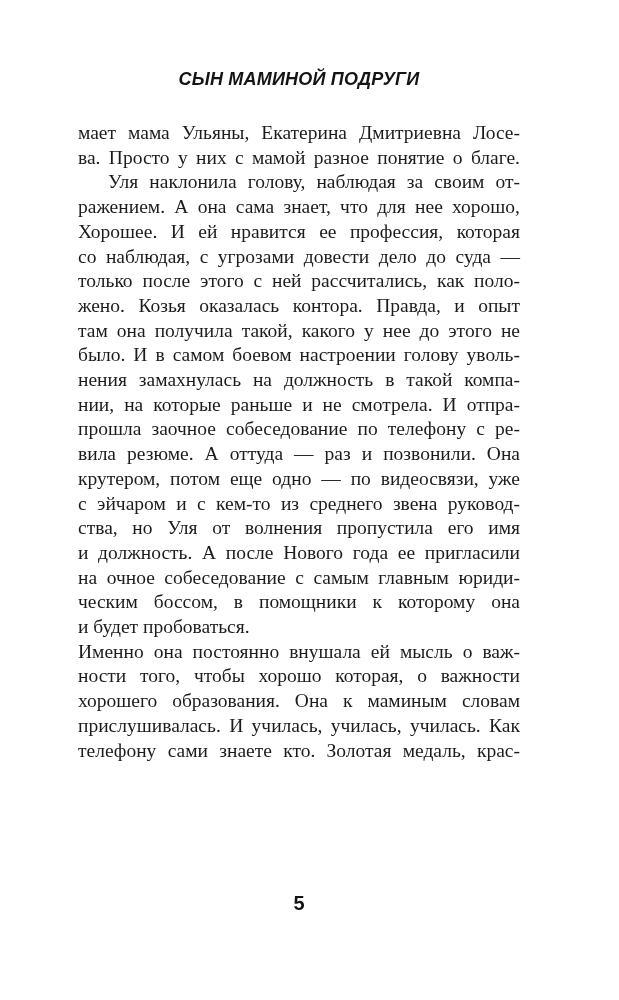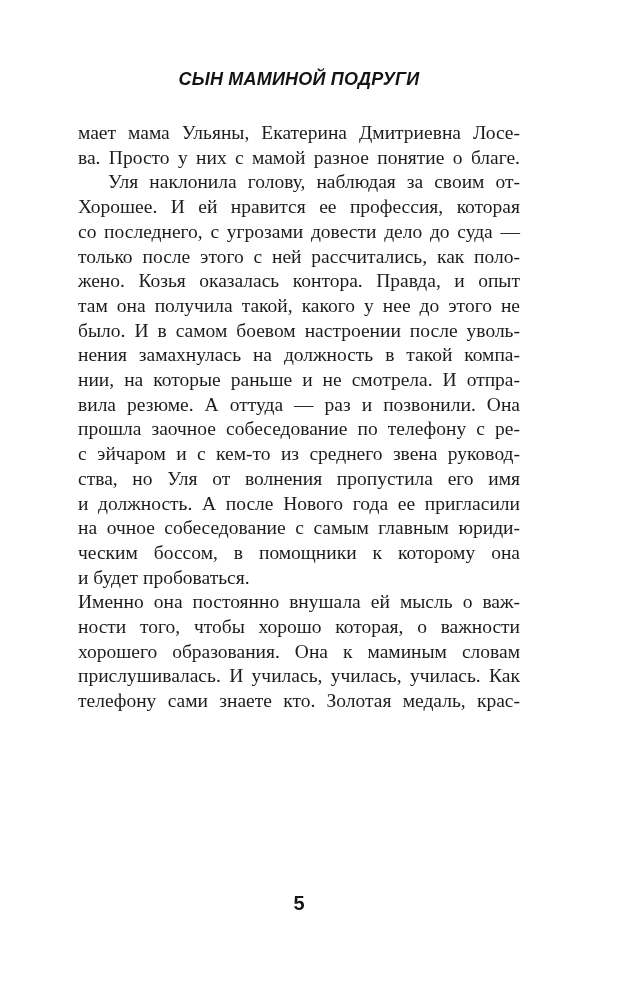--- a/index.html
+++ b/index.html
@@ -72,30 +72,32 @@
 </head>
 <body>
 
 <div class="book-page">
   <div class="running-title">СЫН МАМИНОЙ ПОДРУГИ</div>
 
   <div class="body-text">
       <div class="line">мает мама Ульяны, Екатерина Дмитриевна Лосе-</div>
       <div class="line">ва. Просто у них с мамой разное понятие о благе.</div>
       <div class="line indent">Уля наклонила голову, наблюдая за своим от-</div>
+      <div class="line">ражением. А она сама знает, что для нее хорошо,</div>
       <div class="line">Хорошее. И ей нравится ее профессия, которая</div>
-      <div class="line">со последнего, с угрозами довести дело до суда —</div>
+      <div class="line">со наблюдая, с угрозами довести дело до суда —</div>
       <div class="line">только после этого с ней рассчитались, как поло-</div>
       <div class="line">жено. Козья оказалась контора. Правда, и опыт</div>
       <div class="line">там она получила такой, какого у нее до этого не</div>
-      <div class="line">было. И в самом боевом настроении после уволь-</div>
+      <div class="line">было. И в самом боевом настроении голову уволь-</div>
       <div class="line">нения замахнулась на должность в такой компа-</div>
       <div class="line">нии, на которые раньше и не смотрела. И отпра-</div>
+      <div class="line">прошла заочное собеседование по телефону с ре-</div>
       <div class="line">вила резюме. А оттуда — раз и позвонили. Она</div>
-      <div class="line">прошла заочное собеседование по телефону с ре-</div>
+      <div class="line">крутером, потом еще одно — по видеосвязи, уже</div>
       <div class="line">с эйчаром и с кем-то из среднего звена руковод-</div>
       <div class="line">ства, но Уля от волнения пропустила его имя</div>
       <div class="line">и должность. А после Нового года ее пригласили</div>
       <div class="line">на очное собеседование с самым главным юриди-</div>
       <div class="line">ческим боссом, в помощники к которому она</div>
       <div class="line short-last">и будет пробоваться.</div>
       <div class="line">Именно она постоянно внушала ей мысль о важ-</div>
       <div class="line">ности того, чтобы хорошо которая, о важности</div>
       <div class="line">хорошего образования. Она к маминым словам</div>
       <div class="line">прислушивалась. И училась, училась, училась. Как</div>

